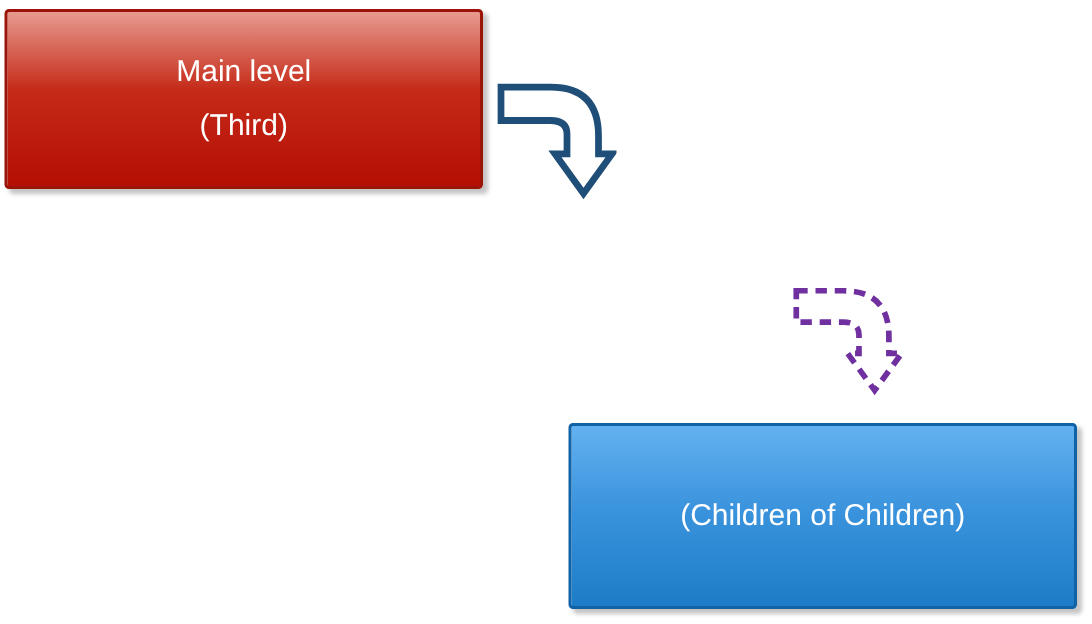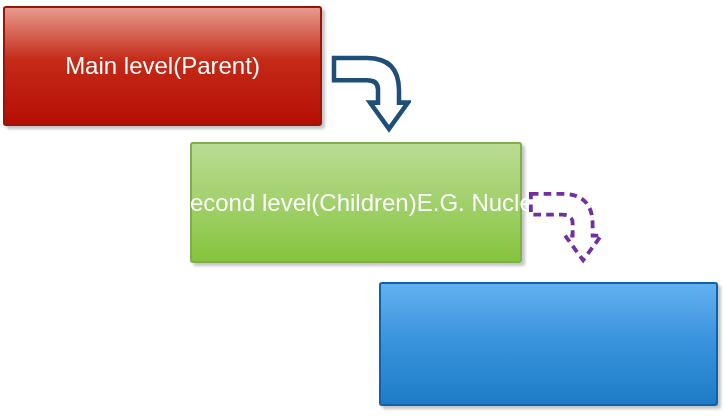--- a/index.html
+++ b/index.html
@@ -12,25 +12,25 @@
     width: 728px;
     height: 416px;
     background: #ffffff;
     overflow: hidden;
     font-family: "Liberation Sans", sans-serif;
   }
   .node {
     position: absolute;
     box-sizing: border-box;
     display: flex;
-    flex-direction: row;
+    flex-direction: column;
     align-items: center;
     justify-content: center;
     text-align: center;
-    font-size: 24px;
+    font-size: 20px;
     line-height: 36px;
     border: 2px solid var(--cb);
     border-radius: 3px;
     background: linear-gradient(180deg, var(--c1) 0%, var(--c2) 45%, var(--c3) 100%);
     box-shadow: 3px 3px 3px rgba(125,125,125,0.45);
   }
   .node span { display: block; white-space: nowrap; }
   #node-main   { left: 3px;   top: 6px;   width: 319px; height: 120px; }
   #node-second { left: 190px; top: 142px; width: 332px; height: 121px; }
   #node-third  { left: 379px; top: 282px; width: 339px; height: 124px; }
@@ -39,37 +39,33 @@
   #arrow-2 { left: 528px; top: 191px; width: 76px; height: 73px; }
   .arrow svg { display: block; width: 100%; height: 100%; }
 </style>
 </head>
 <body>
 
 <div class="canvas">
 
   <div class="node" id="node-main" style="--c1: #e79a8e; --c2: #c52a18; --c3: #b50e04; --cb: #9a1408; color: rgb(255, 255, 255);">
     <span>Main level</span>
-    <span>(Parent)</span>
+    <span>(Third)</span>
   </div>
 
   <div class="arrow" id="arrow-1">
     <svg viewBox="0 0 80 77" preserveAspectRatio="none">
       <path d="M3,3 L36,3 Q68,3 68,35 L68,47 L77,47 L58,73 L39,47 L47,47 L47,34 Q47,25 36,25 L3,25 Z" fill="#ffffff" stroke-width="4.5" stroke-linejoin="miter" stroke="#1f4e79"></path>
     </svg>
   </div>
 
-  <div class="node" id="node-second" style="--c1: #badc93; --c2: #a3d26f; --c3: #86c43d; --cb: #7fae4a; color: rgb(255, 255, 255);">
-    <span>Second level</span>
-    <span>(Children)</span>
-    <span>E.G. Nuclei</span>
-  </div>
 
   <div class="arrow" id="arrow-2">
     <svg viewBox="0 0 80 77" preserveAspectRatio="none">
       <path d="M3,3 L36,3 Q68,3 68,35 L68,47 L77,47 L58,73 L39,47 L47,47 L47,34 Q47,25 36,25 L3,25 Z" fill="none" stroke-width="4" stroke-linejoin="miter" stroke="#7030a0" stroke-dasharray="8 5.5"></path>
     </svg>
   </div>
 
   <div class="node" id="node-third" style="--c1: #63b1f0; --c2: #3b94dd; --c3: #1d7cc7; --cb: #1062a6; color: rgb(255, 255, 255);">
+    <span>(Children of Children)</span>
   </div>
 
 </div>
 
 </body></html>

